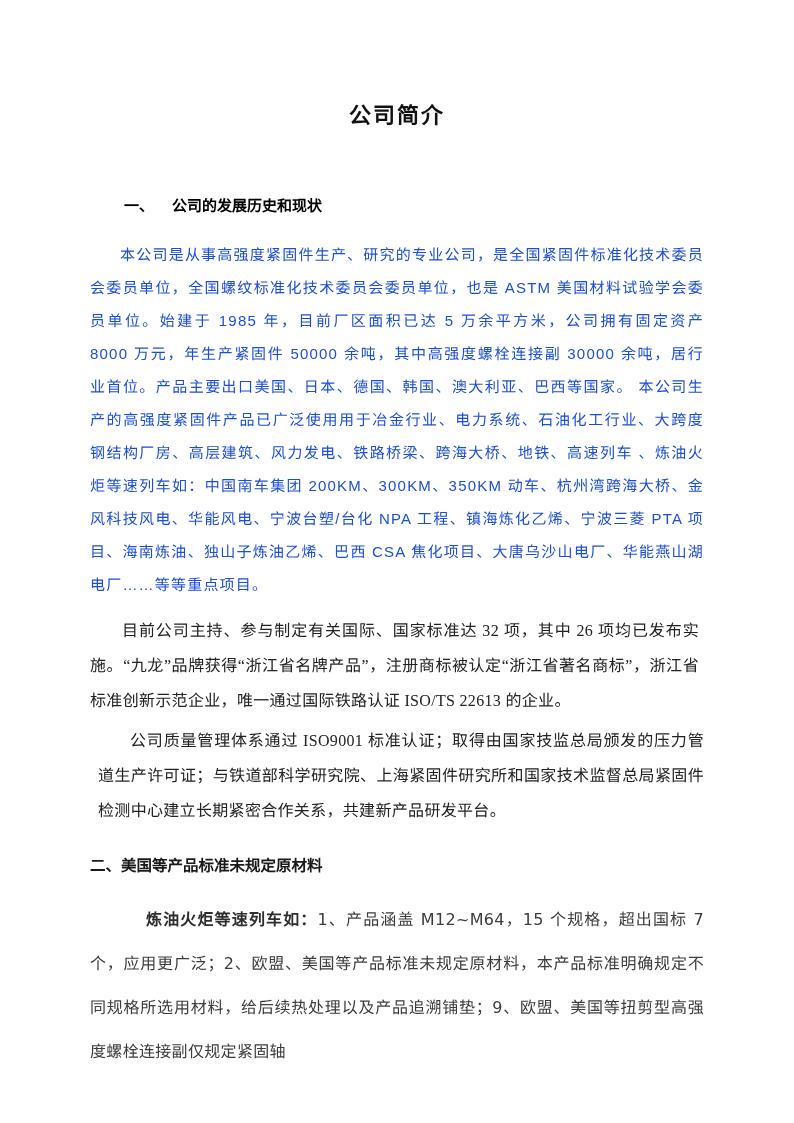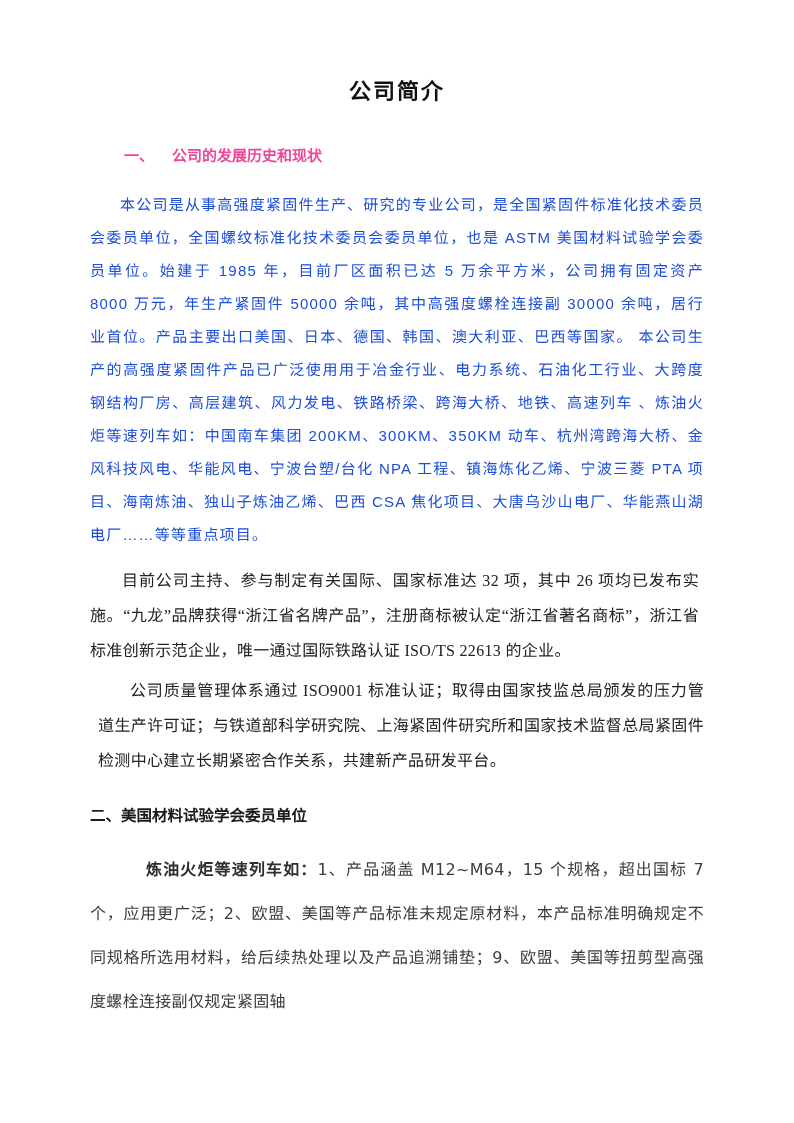--- a/index.html
+++ b/index.html
@@ -15,36 +15,36 @@
     color: #2b2b2b;
   }
   .page {
     box-sizing: border-box;
     width: 794px;
     height: 1123px;
     padding: 0 90px;
     background: #ffffff;
   }
   .doc-title {
-    margin: 77px 0 0 0;
+    margin: 101px 0 0 0;
     font-size: 22px;
     line-height: 29px;
     font-weight: 700;
     text-align: center;
     color: #111111;
     font-family: "Liberation Sans", "DejaVu Sans", sans-serif;
     letter-spacing: 2px;
   }
   .section1-heading {
-    margin: 40px 0 0 0;
+    margin: 66px 0 0 0;
     padding-left: 34px;
     font-size: 15px;
     line-height: 19px;
     font-weight: 700;
-    color: #ec4899;
+    color: #000000;
     font-family: "Liberation Sans", "DejaVu Sans", sans-serif;
   }
   .section1-heading .num {
     margin-right: 18px;
   }
   .para {
     text-align: justify;
     text-justify: inter-character;
   }
   .para-sans {
@@ -99,20 +99,20 @@
     <span class="num">一、</span><span>公司的发展历史和现状</span>
   </h2>
 
   <p class="para para-sans">本公司是从事高强度紧固件生产、研究的专业公司，是全国紧固件标准化技术委员会委员单位，全国螺纹标准化技术委员会委员单位，也是 ASTM 美国材料试验学会委员单位。始建于 1985 年，目前厂区面积已达 5 万余平方米，公司拥有固定资产 8000 万元，年生产紧固件 50000 余吨，其中高强度螺栓连接副 30000 余吨，居行业首位。产品主要出口美国、日本、德国、韩国、澳大利亚、巴西等国家。 本公司生产的高强度紧固件产品已广泛使用用于冶金行业、电力系统、石油化工行业、大跨度钢结构厂房、高层建筑、风力发电、铁路桥梁、跨海大桥、地铁、高速列车 、炼油火炬等速列车如：中国南车集团 200KM、300KM、350KM 动车、杭州湾跨海大桥、金风科技风电、华能风电、宁波台塑/台化 NPA 工程、镇海炼化乙烯、宁波三菱 PTA 项目、海南炼油、独山子炼油乙烯、巴西 CSA 焦化项目、大唐乌沙山电厂、华能燕山湖电厂……等等重点项目。</p>
 
   <p class="para para-serif para-serif-1">目前公司主持、参与制定有关国际、国家标准达 32 项，其中 26 项均已发布实施。“九龙”品牌获得“浙江省名牌产品”，注册商标被认定“浙江省著名商标”，浙江省标准创新示范企业，唯一通过国际铁路认证 ISO/TS 22613 的企业。</p>
 
   <p class="para para-serif para-serif-2">公司质量管理体系通过 ISO9001 标准认证；取得由国家技监总局颁发的压力管道生产许可证；与铁道部科学研究院、上海紧固件研究所和国家技术监督总局紧固件检测中心建立长期紧密合作关系，共建新产品研发平台。</p>
 
   <h2 class="section2-heading">
-    <span>二、</span><span>美国材料试验学会委员单位</span>
+    <span>二、</span><span>美国等产品标准未规定原材料</span>
   </h2>
 
   <p class="para para-yahei">
     <span class="lead-label">炼油火炬等速列车如：</span><span>1、产品涵盖 M12~M64，15 个规格，超出国标 7 个，应用更广泛；2、欧盟、美国等产品标准未规定原材料，本产品标准明确规定不同规格所选用材料，给后续热处理以及产品追溯铺垫；9、欧盟、美国等扭剪型高强度螺栓连接副仅规定紧固轴</span>
   </p>
 
 </div>
 
 </body></html>

